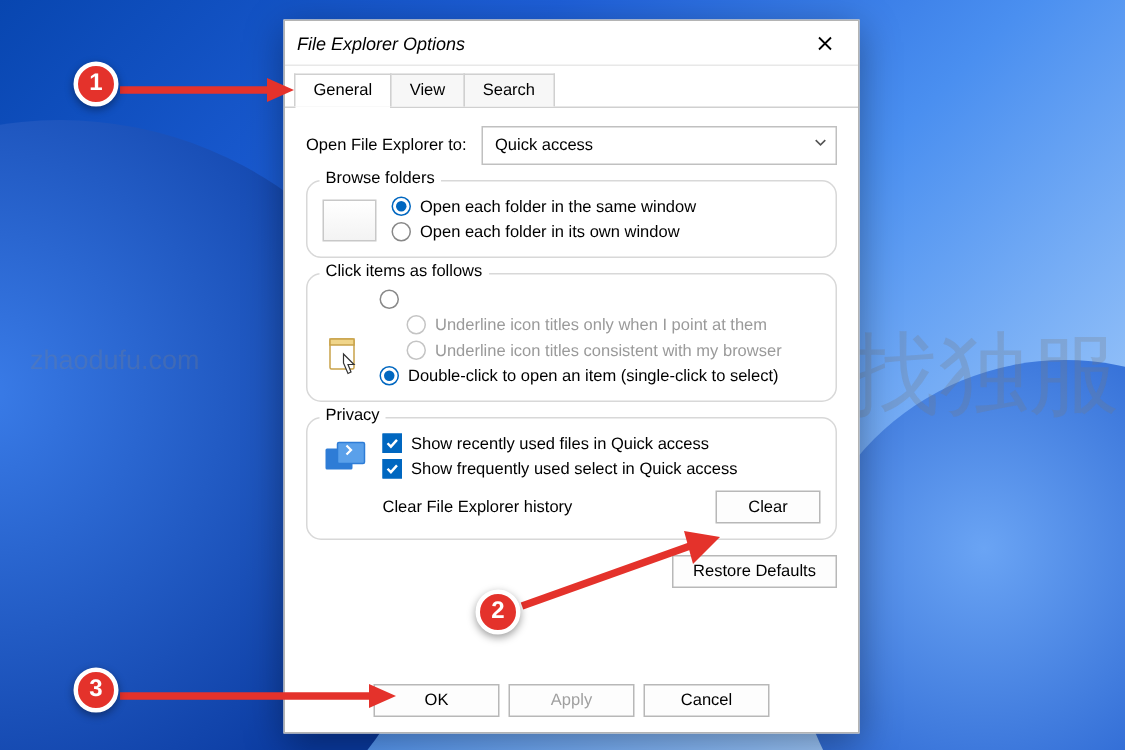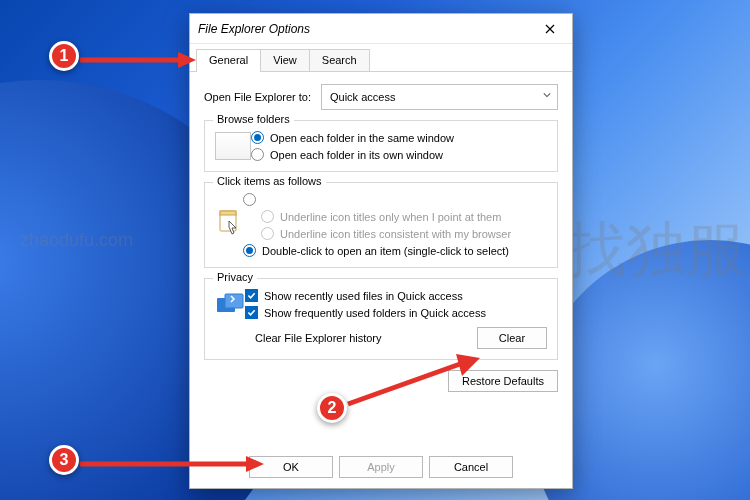--- a/index.html
+++ b/index.html
@@ -26,23 +26,23 @@
   .tab.active { background: #ffffff; z-index: 2; }
   .tab.active::after { content: ""; position: absolute; left: 0; right: 0; bottom: -1px; height: 1px; background: #fff; }
 
   .body { padding: 12px 14px 10px 14px; }
 
   .row-open { display: flex; align-items: center; gap: 10px; margin-bottom: 10px; }
   .row-open label { font-size: 11px; }
   .combo { flex: 1; height: 26px; border: 1px solid #c0c0c0; background: #fff; display: flex; align-items: center; padding: 0 8px; font-size: 11px; position: relative; }
   .combo .chev { position: absolute; right: 6px; top: 6px; width: 8px; height: 8px; }
 
-  .group { border: 1px solid #d8d8d8; border-radius: 0; padding: 10px 10px 10px 10px; margin-bottom: 10px; position: relative; }
+  .group { border: 1px solid #d8d8d8; border-radius: 10px; padding: 10px 10px 10px 10px; margin-bottom: 10px; position: relative; }
   .group .legend { position: absolute; top: -8px; left: 8px; background: #fff; padding: 0 4px; font-size: 11px; color: #000; }
-  .group-inner { display: flex; gap: 0; align-items: center; }
+  .group-inner { display: flex; gap: 10px; align-items: flex-end; }
   .folder-pic { width: 36px; height: 28px; border: 1px solid #c8c8c8; background: linear-gradient(#fff,#f3f3f3); flex-shrink: 0; }
   .click-pic { width: 28px; height: 34px; flex-shrink: 0; display: flex; align-items: center; justify-content: center; }
   .click-pic svg { width: 26px; height: 32px; }
   .priv-pic { width: 30px; height: 28px; flex-shrink: 0; }
   .priv-pic svg { width: 30px; height: 28px; }
 
   .opts { display: flex; flex-direction: column; gap: 4px; }
   .radio-row, .check-row { display: flex; align-items: center; gap: 6px; font-size: 11px; }
   .radio-row.indent { margin-left: 18px; color: #9a9a9a; }
   .radio { width: 13px; height: 13px; border-radius: 50%; border: 1px solid #888; flex-shrink: 0; display: flex; align-items: center; justify-content: center; background: #fff; }
@@ -169,21 +169,21 @@
                 </svg>
               </span>
             <span>Show recently used files in Quick access</span>
           </div>
           <div class="check-row">
             <span class="check">
                 <svg viewBox="0 0 10 10">
                   <path d="M1.5 5 L4 7.5 L8.5 2.5" stroke="#fff" stroke-width="1.8" fill="none"></path>
                 </svg>
               </span>
-            <span>Show frequently used folders in Quick access</span>
+            <span>Show frequently used select in Quick access</span>
           </div>
         </div>
       </div>
       <div class="clear-row">
         <span>Clear File Explorer history</span>
         <div class="btn" style="width:70px">Clear</div>
       </div>
     </div>
 
     <div class="defaults-row">

